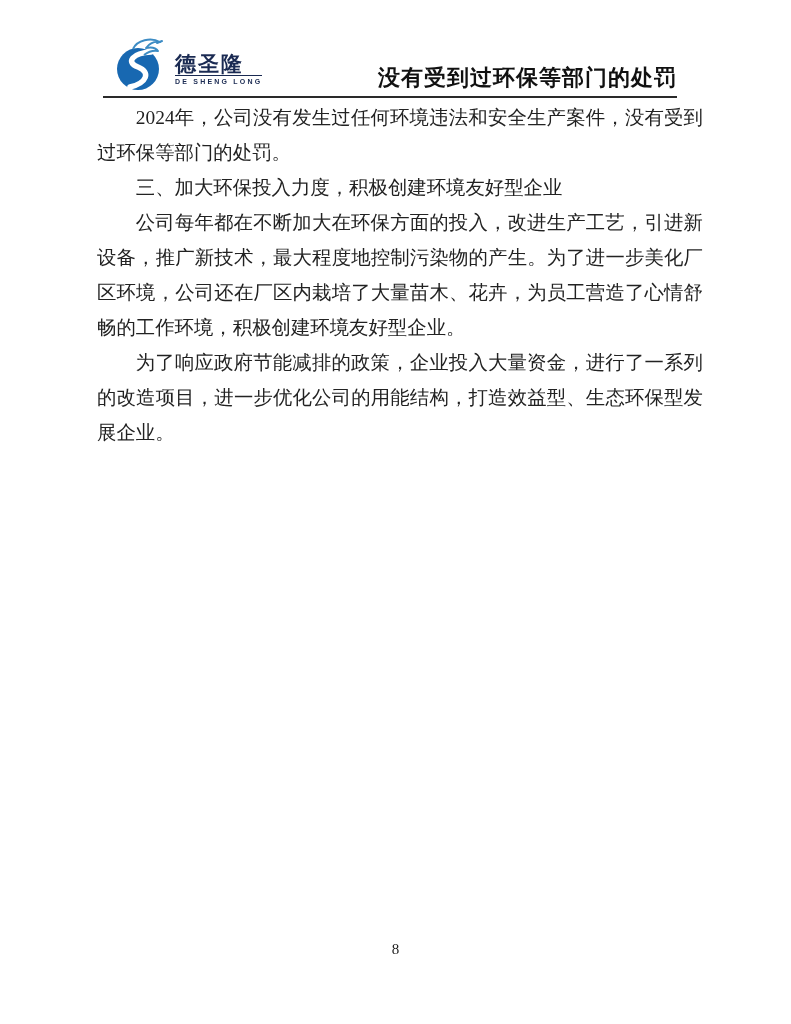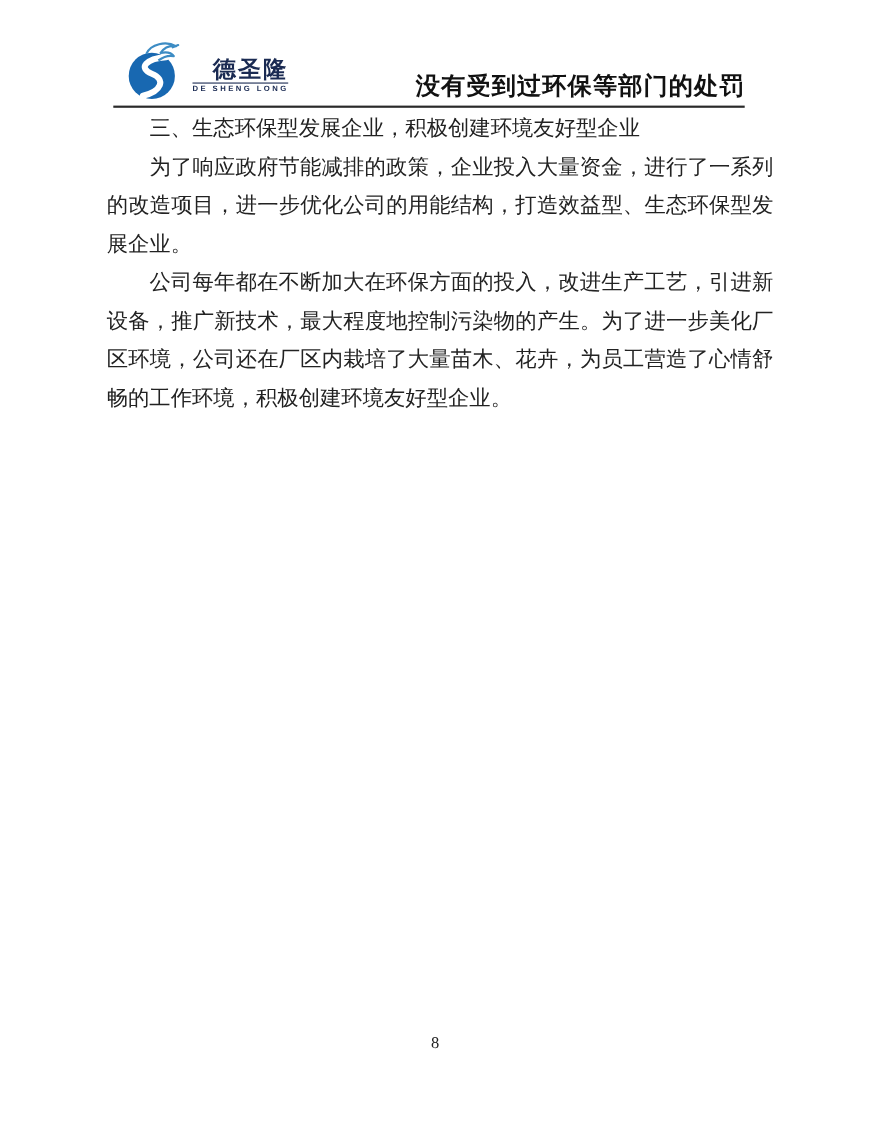--- a/index.html
+++ b/index.html
@@ -14,21 +14,21 @@
 
   
   .logo {
     position: absolute;
     left: 113px;
     top: 36px;
     display: flex;
     align-items: center;
   }
   .logo-mark { display: block; }
-  .logo-text { margin-left: 4px; margin-top: 10px; text-align: right; }
+  .logo-text { margin-left: 4px; margin-top: 10px; }
   .logo-zh {
     font-size: 21px;
     font-weight: bold;
     color: #1a2a52;
     letter-spacing: 2px;
     line-height: 22px;
     font-family: "Liberation Sans", "DejaVu Sans", sans-serif;
   }
   .logo-en {
     font-size: 7px;
@@ -104,22 +104,23 @@
       <div class="logo-text">
         <div class="logo-zh">德圣隆</div>
         <div class="logo-en">DE SHENG LONG</div>
       </div>
     </div>
     <div class="company-name">没有受到过环保等部门的处罚</div>
     <div class="header-rule"></div>
   </header>
 
   <main class="doc-body">
-    <p>三、生态环保型发展企业，积极创建环境友好型企业</p>
+    <p>2024年，公司没有发生过任何环境违法和安全生产案件，没有受到过环保等部门的处罚。</p>
+    <p>三、加大环保投入力度，积极创建环境友好型企业</p>
+    <p>公司每年都在不断加大在环保方面的投入，改进生产工艺，引进新设备，推广新技术，最大程度地控制污染物的产生。为了进一步美化厂区环境，公司还在厂区内栽培了大量苗木、花卉，为员工营造了心情舒畅的工作环境，积极创建环境友好型企业。</p>
     <p>为了响应政府节能减排的政策，企业投入大量资金，进行了一系列的改造项目，进一步优化公司的用能结构，打造效益型、生态环保型发展企业。</p>
-    <p>公司每年都在不断加大在环保方面的投入，改进生产工艺，引进新设备，推广新技术，最大程度地控制污染物的产生。为了进一步美化厂区环境，公司还在厂区内栽培了大量苗木、花卉，为员工营造了心情舒畅的工作环境，积极创建环境友好型企业。</p>
   </main>
 
   <footer class="page-footer">
     <span>8</span>
   </footer>
 
 </div>
 
 </body></html>

